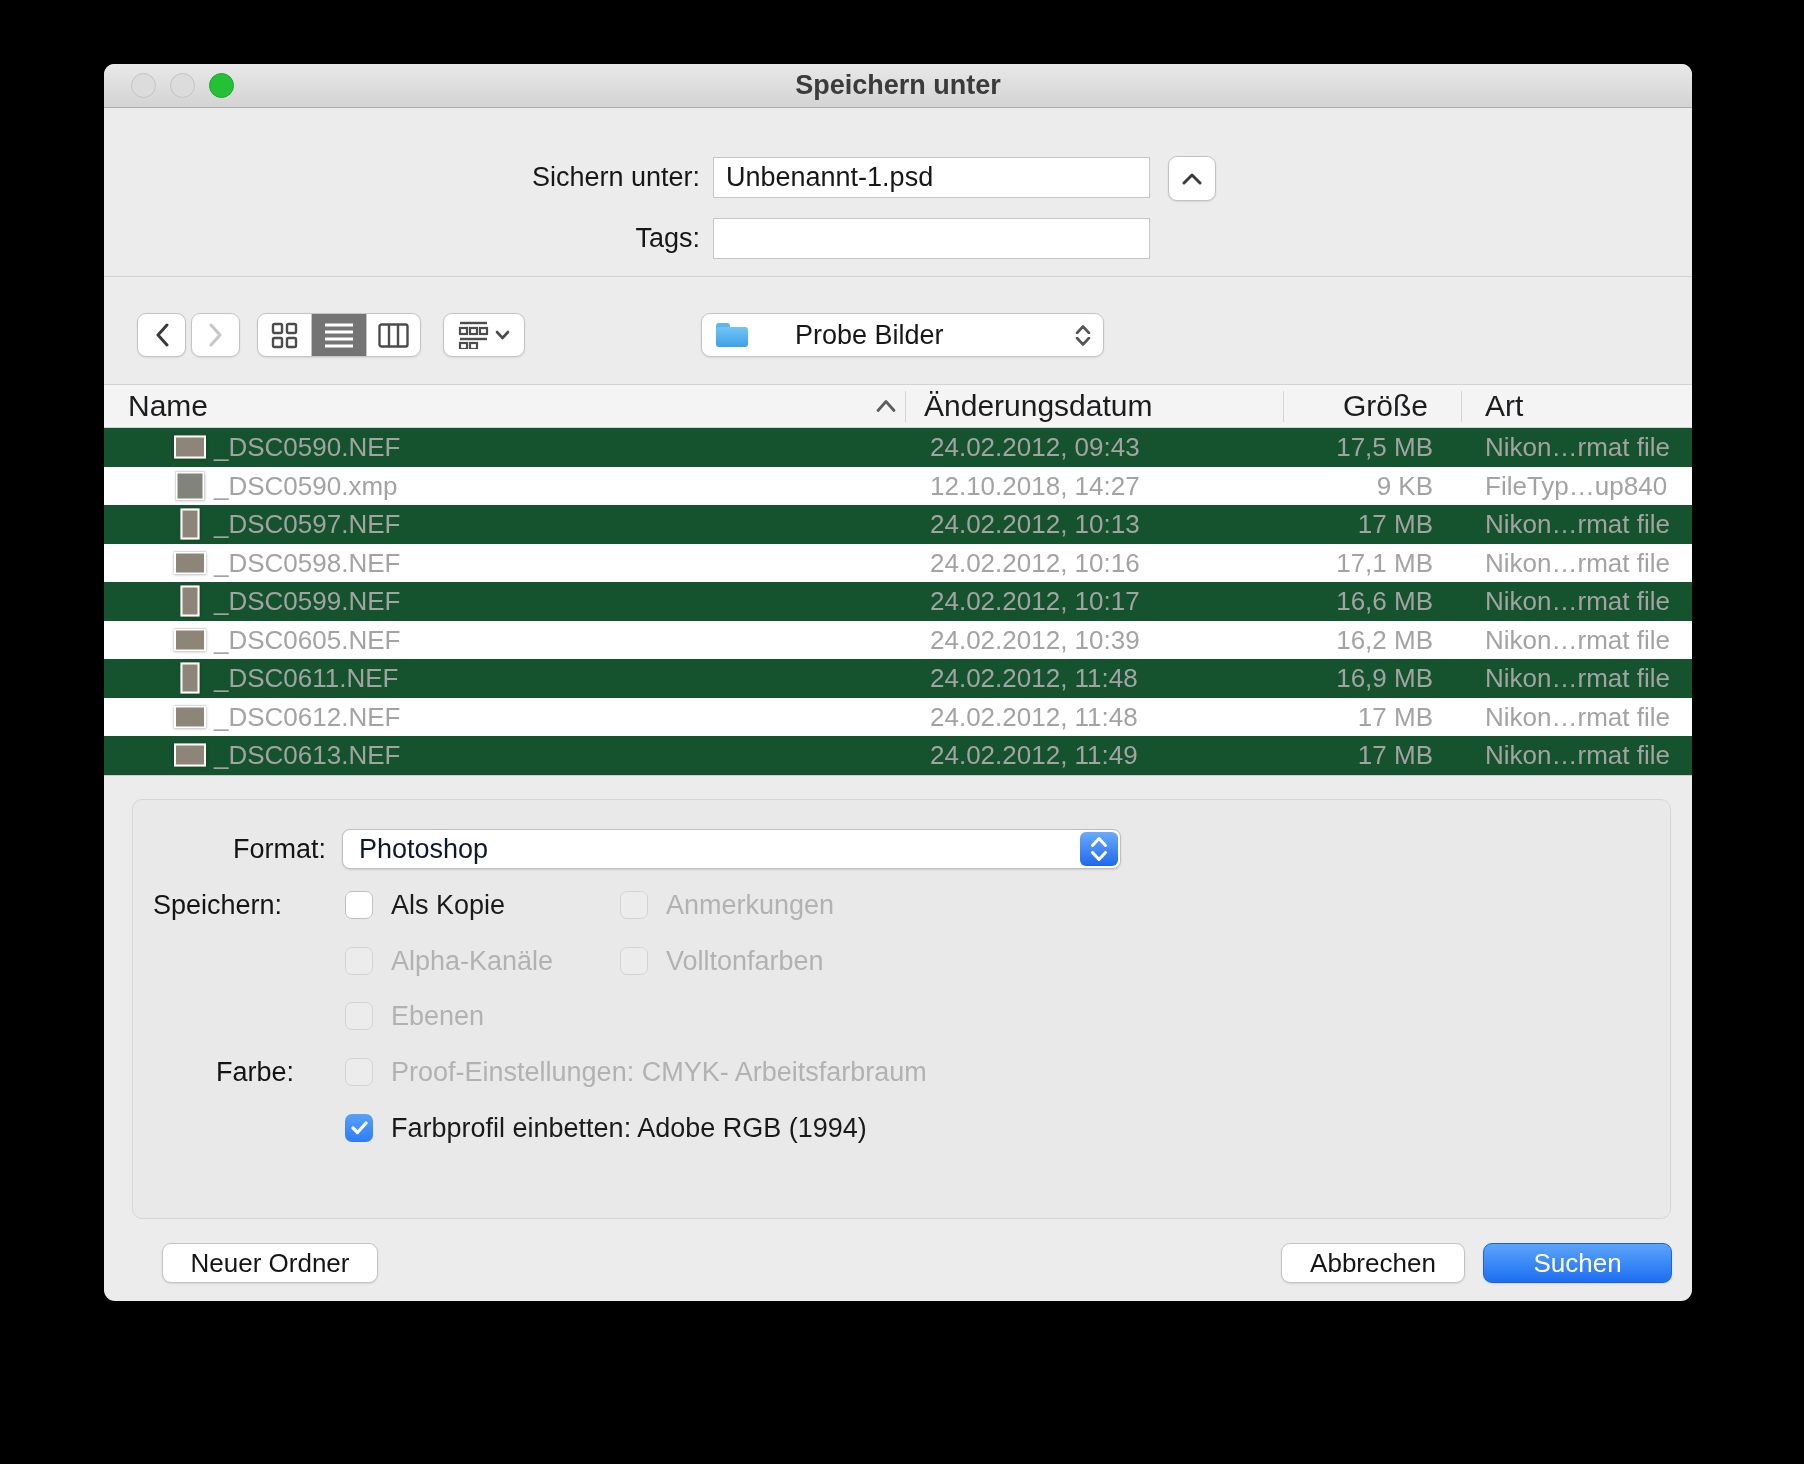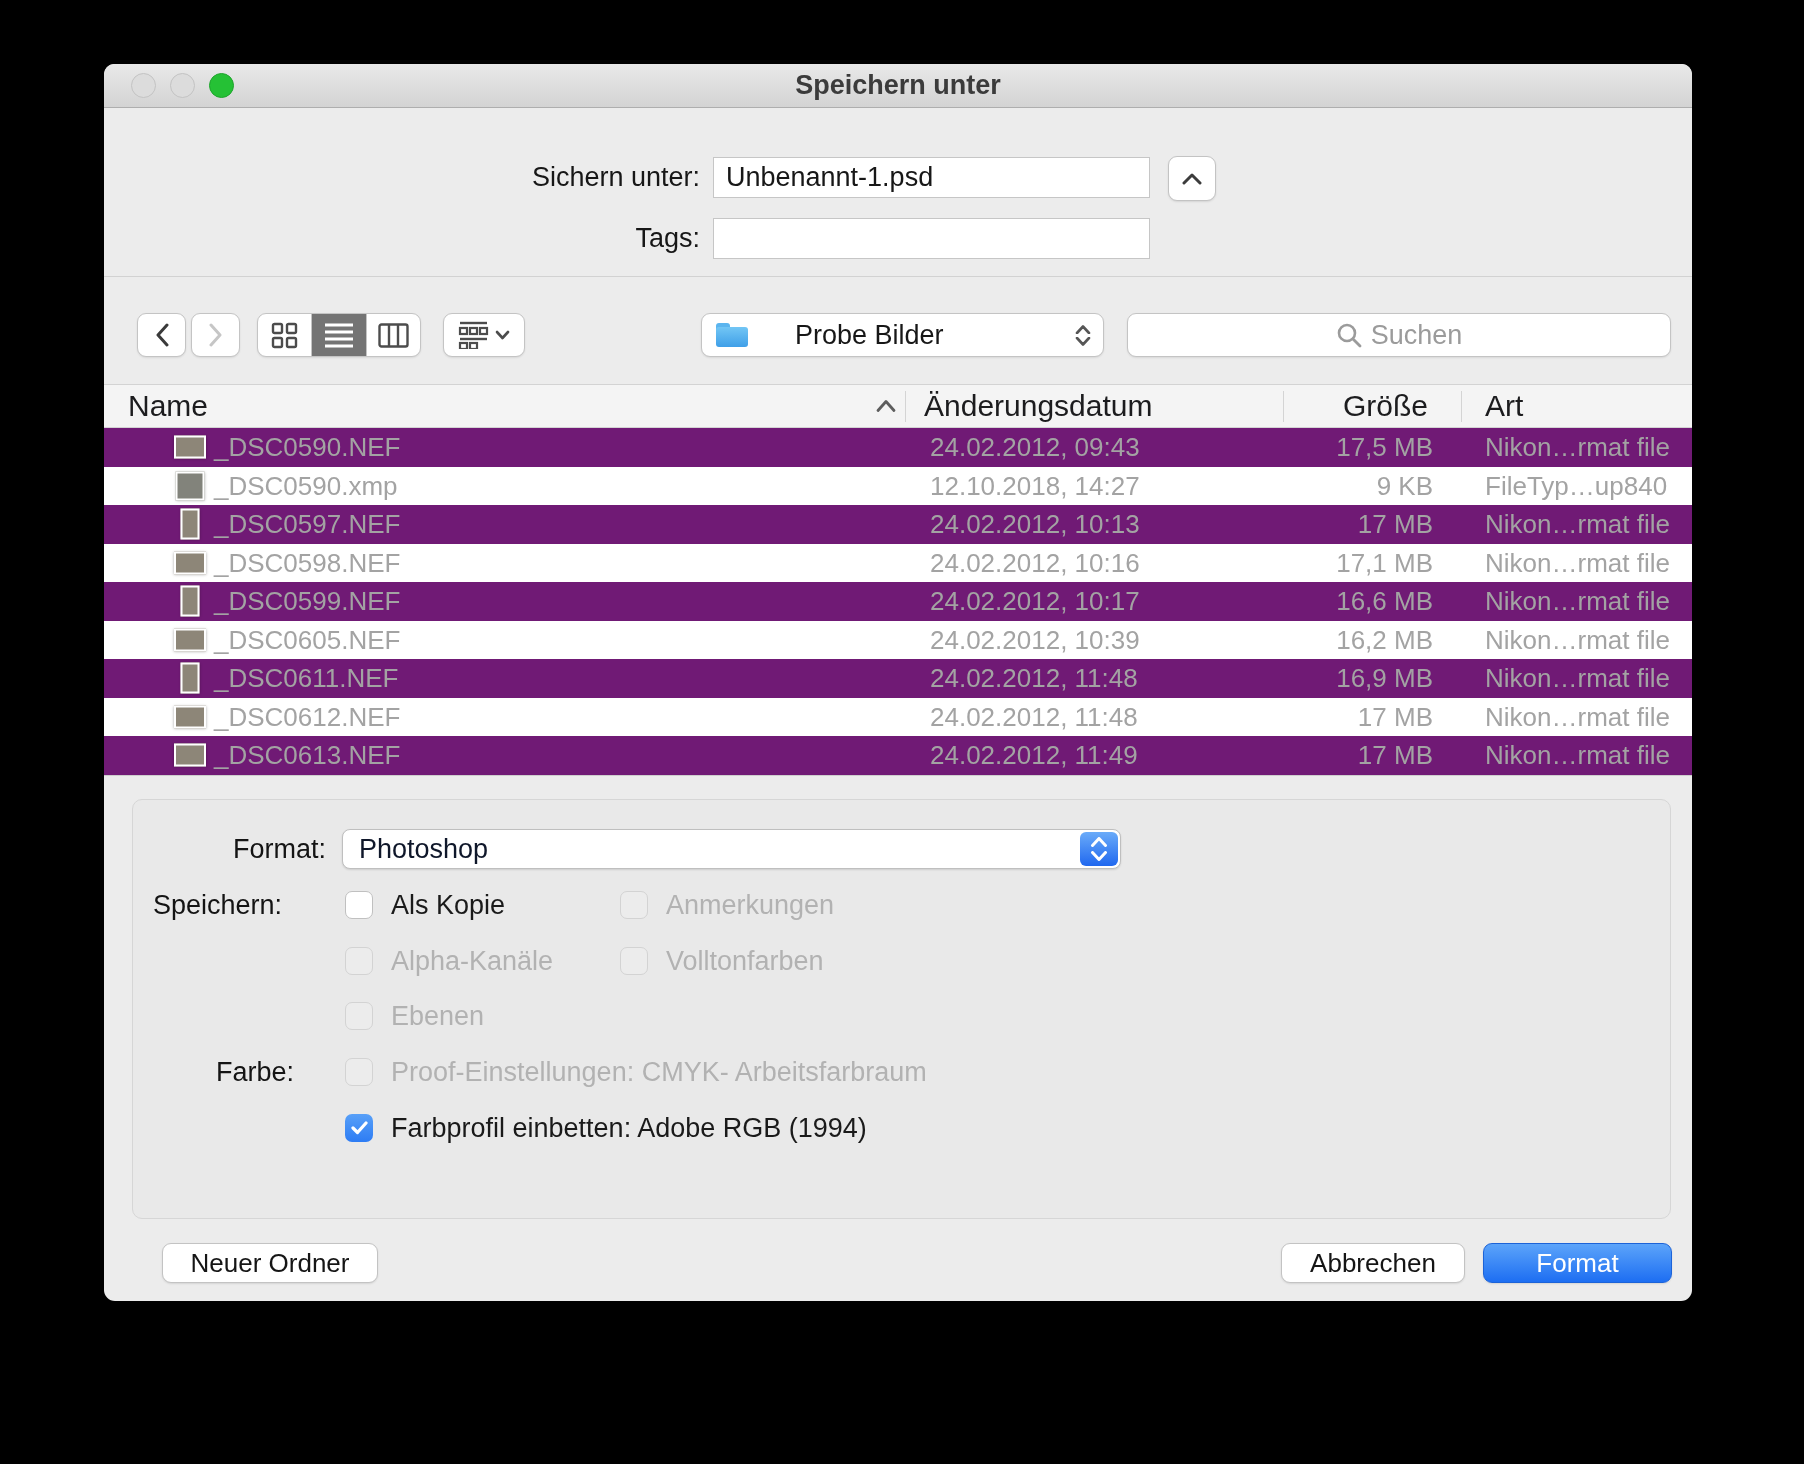--- a/index.html
+++ b/index.html
@@ -43,21 +43,21 @@
         border-radius:9px;box-sizing:border-box;box-shadow:0 1px 2px rgba(0,0,0,.09);
         display:flex;align-items:center;justify-content:center;gap:9px;}
   .searchfield .stext{font-size:27px;color:#9b9b9b;}
   
   .thead{position:absolute;left:0;right:0;top:320px;height:44px;background:#f4f4f4;
          border-top:1px solid #d3d3d3;border-bottom:1px solid #d3d3d3;box-sizing:border-box;}
   .thead .hl{position:absolute;top:0;height:42px;line-height:42px;font-size:30px;color:#1c1c1e;}
   .vline{position:absolute;top:6px;height:31px;width:1px;background:#d4d4d4;}
   .tbody{position:absolute;left:0;right:0;top:364px;height:347px;border-bottom:1px solid #cdcdcd;box-sizing:content-box;}
   .trow{position:relative;height:38.5px;}
-  .r-odd{background:#701a75;}
+  .r-odd{background:#14532d;}
   .r-even{background:#ffffff;}
   .trow span{position:absolute;top:0;height:38.5px;line-height:38.5px;font-size:26px;color:#a3a3a3;white-space:nowrap;}
   .c-name{left:110px;}
   .c-date{left:826px;}
   .c-size{right:259px;text-align:right;}
   .c-kind{left:1381px;}
   .thumb{position:absolute;left:86px;top:50% !important;transform:translate(-50%,-50%);height:auto;
          background:#8d8678;border:2px solid #fff;box-shadow:0 0 3px rgba(0,0,0,.35);}
   .thumb.landscape{width:28px;height:19px !important;}
   .thumb.portrait{width:15px;height:27px !important;}
@@ -174,27 +174,20 @@
       <span class="updown">
         <svg width="16" height="9" viewBox="0 0 16 9">
             <polyline points="2,8 8,1.5 14,8" fill="none" stroke="#565656" stroke-width="2.6" stroke-linecap="round" stroke-linejoin="round"></polyline>
           </svg>
         <svg width="16" height="9" viewBox="0 0 16 9">
             <polyline points="2,1 8,7.5 14,1" fill="none" stroke="#565656" stroke-width="2.6" stroke-linecap="round" stroke-linejoin="round"></polyline>
           </svg>
       </span>
     </div>
 
-    <div class="searchfield">
-      <svg width="26" height="26" viewBox="0 0 26 26">
-        <circle cx="11" cy="11" r="8" fill="none" stroke="#9b9b9b" stroke-width="2.6"></circle>
-        <line x1="17" y1="17" x2="24" y2="24" stroke="#9b9b9b" stroke-width="2.8" stroke-linecap="round"></line>
-      </svg>
-      <span class="stext">Suchen</span>
-    </div>
 
     <div class="thead">
       <div class="hl" style="left:24px;">Name</div>
       <svg style="position:absolute;left:771px;top:14px;" width="22" height="14" viewBox="0 0 22 14">
         <polyline points="3,11.5 11,2.5 19,11.5" fill="none" stroke="#5d5d5d" stroke-width="2.8" stroke-linecap="round" stroke-linejoin="round"></polyline>
       </svg>
       <div class="vline" style="left:801px;"></div>
       <div class="hl" style="left:820px;">Änderungsdatum</div>
       <div class="vline" style="left:1179px;"></div>
       <div class="hl" style="right:264px;">Größe</div>
@@ -338,16 +331,16 @@
       <span class="box">
           <svg width="17" height="14" viewBox="0 0 17 14">
             <polyline points="2,7 6.5,11.5 15,2" fill="none" stroke="#fff" stroke-width="3.2" stroke-linecap="round" stroke-linejoin="round"></polyline>
           </svg>
         </span>
       <span class="cblabel">Farbprofil einbetten: Adobe RGB (1994)</span>
     </label>
 
     <div class="fbtn" style="left:58px;width:216px;">Neuer Ordner</div>
     <div class="fbtn" style="left:1177px;width:184px;">Abbrechen</div>
-    <div class="fbtn primary" style="left:1379px;width:189px;">Format</div>
+    <div class="fbtn primary" style="left:1379px;width:189px;">Suchen</div>
 
   </div>
 </div>
 
 </body></html>

